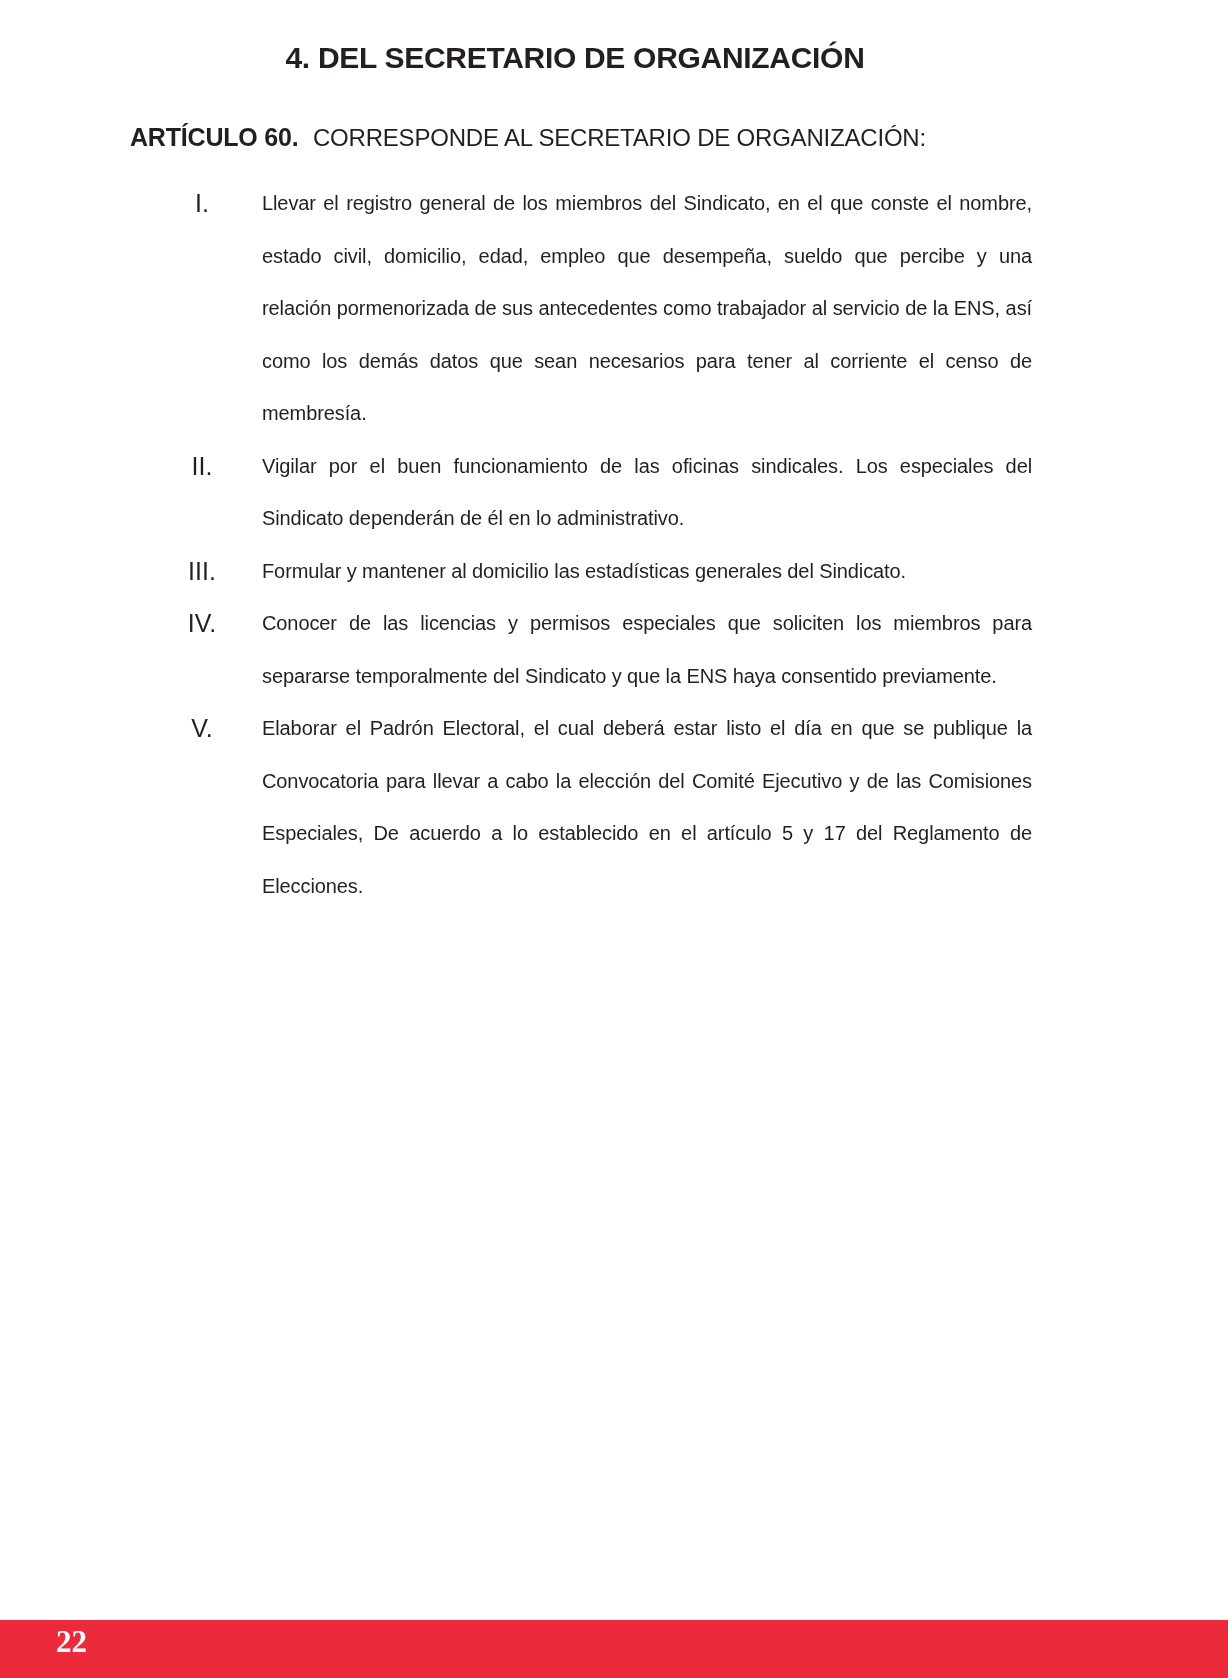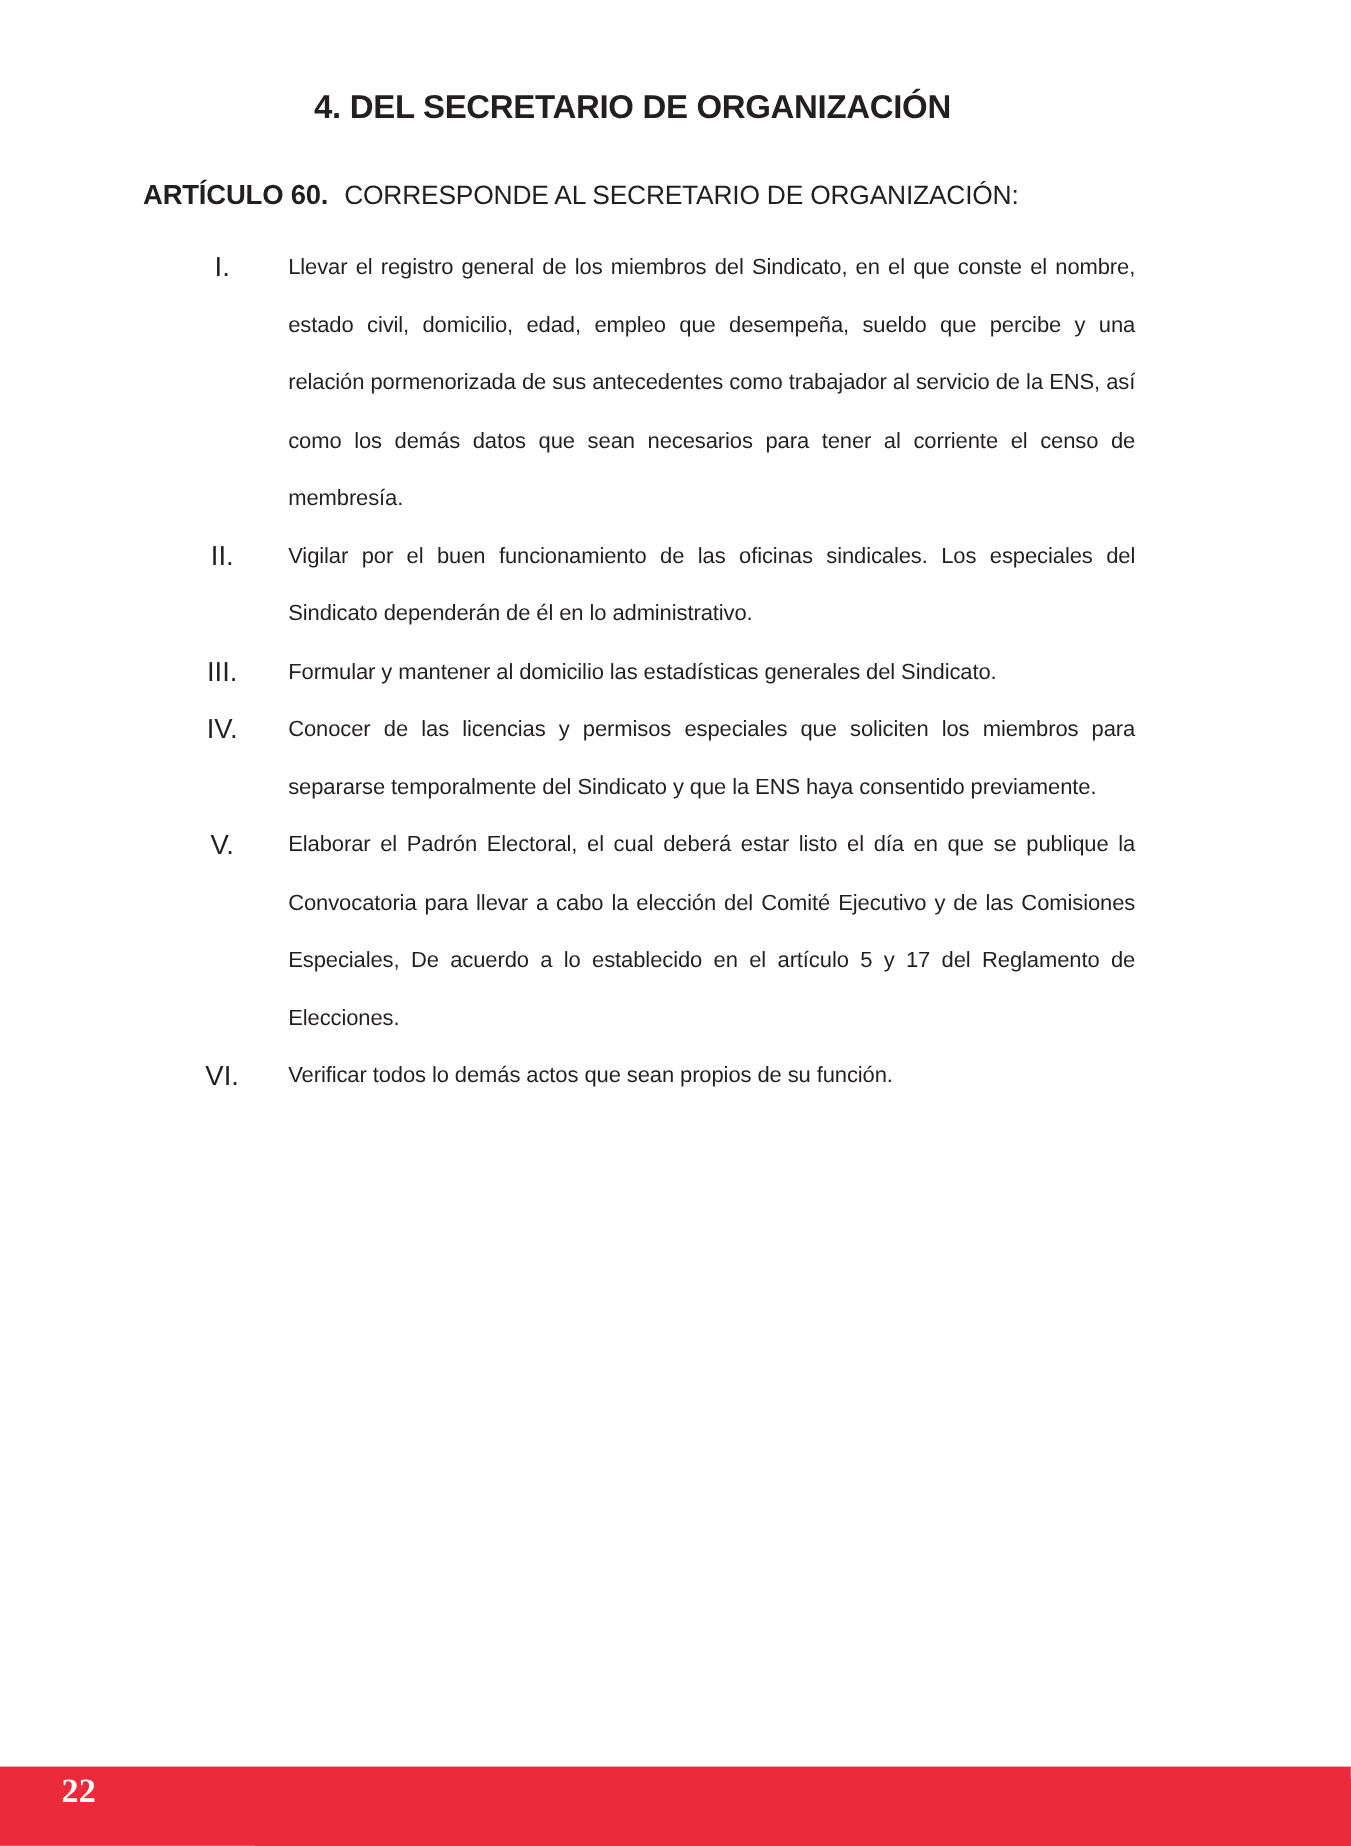--- a/index.html
+++ b/index.html
@@ -12,21 +12,21 @@
     position: relative;
     overflow: hidden;
   }
   .content {
     position: absolute;
     left: 118px;
     top: 0;
     width: 914px;
   }
   .title {
-    margin: 80px 0 0 0;
+    margin: 40px 0 0 0;
     font-size: 30px;
     line-height: 36px;
     font-weight: 700;
     text-align: center;
     letter-spacing: -0.3px;
   }
   .article-line {
     margin: 44px 0 0 0;
     font-size: 24px;
     line-height: 34px;
@@ -62,21 +62,21 @@
     font-size: 20px;
     line-height: 52.5px;
     text-align: justify;
     letter-spacing: -0.1px;
   }
   .footer-bar {
     position: absolute;
     left: 0;
     bottom: 0;
     width: 100%;
-    height: 72px;
+    height: 58px;
     background: #EB2A3B;
   }
   .page-number {
     display: inline-block;
     margin: 5px 0 0 56px;
     font-family: "Liberation Serif", serif;
     font-weight: 700;
     font-size: 31px;
     line-height: 34px;
     color: #ffffff;
@@ -116,24 +116,20 @@
       <li class="clause">
         <span class="numeral">IV.</span>
         <p class="clause-text">Conocer de las licencias y permisos especiales que soliciten los miembros para separarse temporalmente del Sindicato y que la ENS haya consentido previamente.</p>
       </li>
 
       <li class="clause">
         <span class="numeral">V.</span>
         <p class="clause-text">Elaborar el Padrón Electoral, el cual deberá estar listo el día en que se publique la Convocatoria para llevar a cabo la elección del Comité Ejecutivo y de las Comisiones Especiales, De acuerdo a lo establecido en el artículo 5 y 17 del Reglamento de Elecciones.</p>
       </li>
 
-      <li class="clause">
-        <span class="numeral">VI.</span>
-        <p class="clause-text">Verificar todos lo demás actos que sean propios de su función.</p>
-      </li>
 
     </ol>
 
   </main>
 
   <footer class="footer-bar" style="background-color: rgb(235, 42, 59);">
     <span class="page-number">22</span>
   </footer>
 
 </div>

